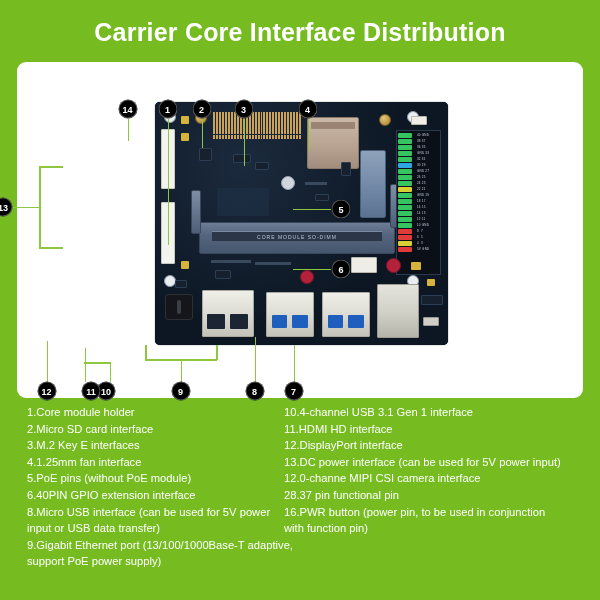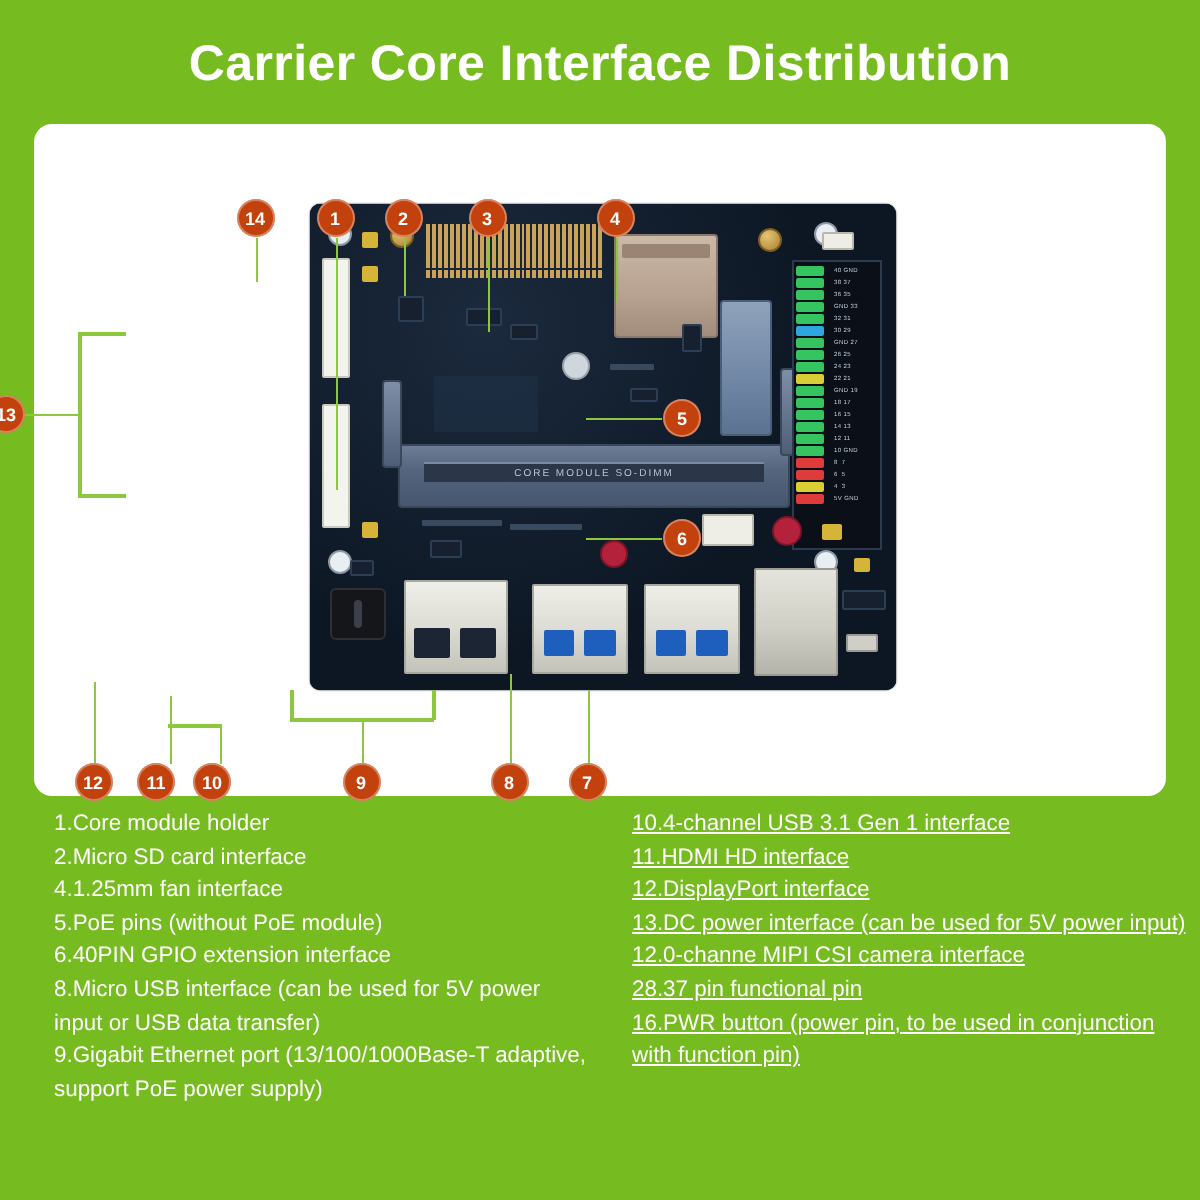--- a/index.html
+++ b/index.html
@@ -122,41 +122,41 @@
   .microusb { position:absolute; background:#cfcfc7; border:1px solid #9a9a92; border-radius:1px; }
   .cap-red { position:absolute; background:#b3223a; border-radius:50%; border:1px solid #7d1528; }
   .cap-silver { position:absolute; background:#cfd6dd; border-radius:50%; border:1px solid #9aa3ac; }
   .ufl { position:absolute; width:12px; height:12px; border-radius:50%;
          background: radial-gradient(circle at 35% 30%, #e5c477, #a8802f); border:1px solid #7d5e22; }
   .yellow-blk { position:absolute; background:#d6b43a; border-radius:1px; }
   .fanconn { position:absolute; background:#efeee6; border:1px solid #b9b8ae; border-radius:1px; }
   
   .marker {
     position:absolute; width:19px; height:19px; border-radius:50%;
-    background:#c2410c;
+    background:#000000;
     color:#ffffff; font-size:9px; font-weight:bold;
     display:flex; align-items:center; justify-content:center;
     transform: translate(-50%,-50%);
     box-shadow: 0 0 0 1px rgba(255,255,255,0.35) inset;
     z-index: 6;
   }
   .lead { position:absolute; background:#8dc63f; z-index:5; }
   .lead.v { width:1.5px; }
   .lead.h { height:1.5px; }
   
   #legend {
     position:absolute; left:0; top:404px; width:600px; height:196px;
     color:#ffffff;
   }
   .legend-col {
     position:absolute; top:0;
     font-size:11.2px; line-height:16.6px;
   }
   #legend-col-left  { left: 27px;  width: 268px; }
-  #legend-col-right { left: 316px; width: 280px; text-decoration: underline; }
+  #legend-col-right { left: 284px; width: 280px; }
   .legend-item { margin:0; padding:0; }
 </style>
 </head>
 <body>
 
 <div id="page-title">Carrier Core Interface Distribution</div>
 
 <div id="diagram-card">
   <div id="board-stage">
 
@@ -381,36 +381,37 @@
       </div>
     <div class="marker" style="left:237.5px; top:329px;">
         <span>8</span>
       </div>
     <div class="marker" style="left:163.5px; top:329px;">
         <span>9</span>
       </div>
     <div class="marker" style="left:89px; top:329px;">
         <span>10</span>
       </div>
-    <div class="marker" style="left:61px; top:329px;">
+    <div class="marker" style="left:74px; top:329px;">
         <span>11</span>
       </div>
     <div class="marker" style="left:29.5px; top:329px;">
         <span>12</span>
       </div>
     <div class="marker" style="left:-14px; top:145px;">
         <span>13</span>
       </div>
   </div>
 </div>
 
 <div id="legend">
   <div class="legend-col" id="legend-col-left">
     <p class="legend-item">1.Core module holder</p>
     <p class="legend-item">2.Micro SD card interface</p>
+    <p class="legend-item">3.M.2 Key E interfaces</p>
     <p class="legend-item">4.1.25mm fan interface</p>
     <p class="legend-item">5.PoE pins (without PoE module)</p>
     <p class="legend-item">6.40PIN GPIO extension interface</p>
     <p class="legend-item">8.Micro USB interface (can be used for 5V power input or USB data transfer)</p>
     <p class="legend-item">9.Gigabit Ethernet port (13/100/1000Base-T adaptive, support PoE power supply)</p>
   </div>
   <div class="legend-col" id="legend-col-right">
     <p class="legend-item">10.4-channel USB 3.1 Gen 1 interface</p>
     <p class="legend-item">11.HDMI HD interface</p>
     <p class="legend-item">12.DisplayPort interface</p>

